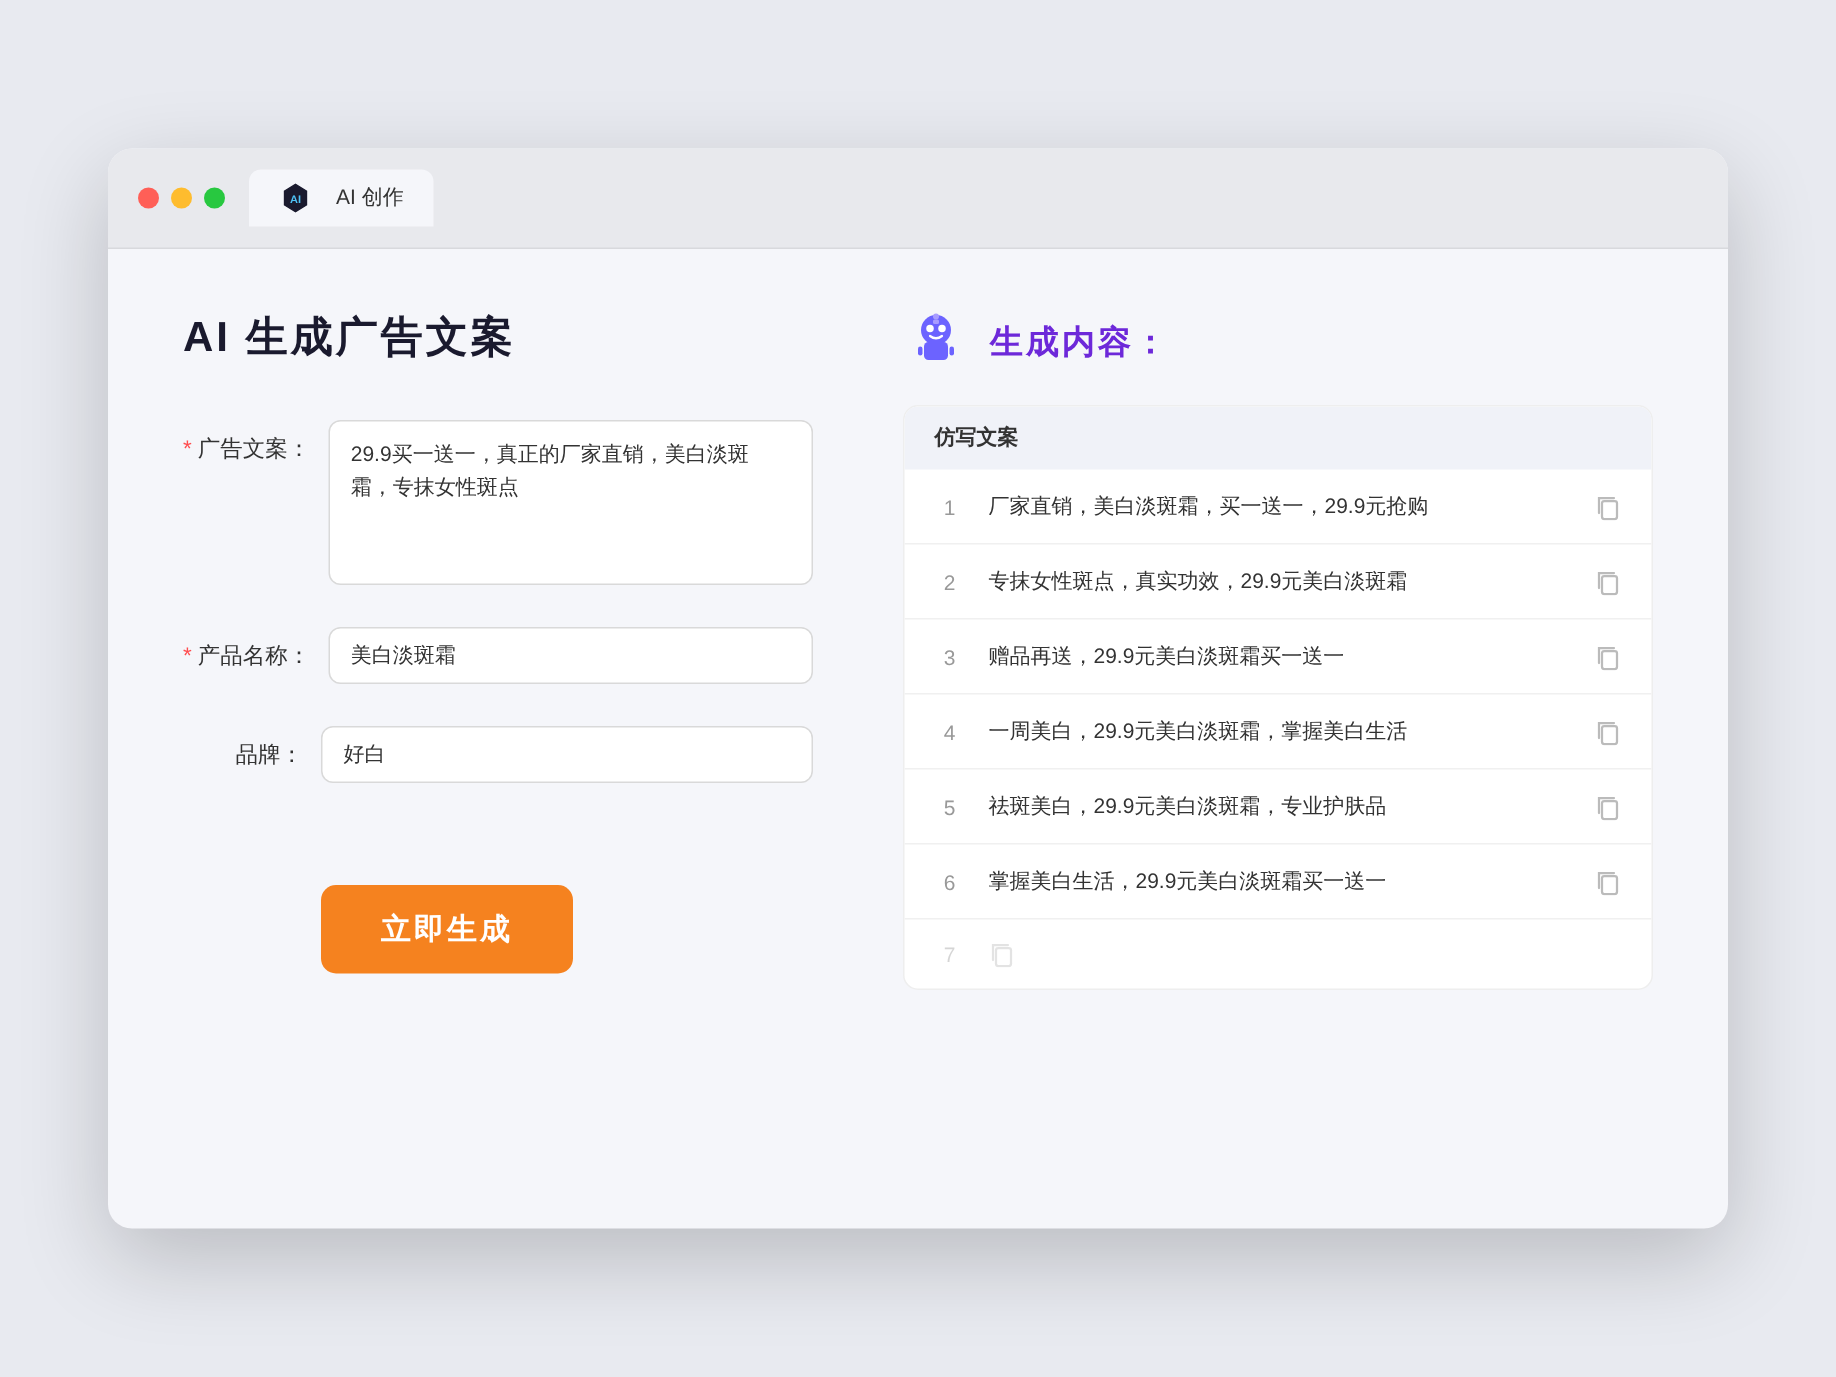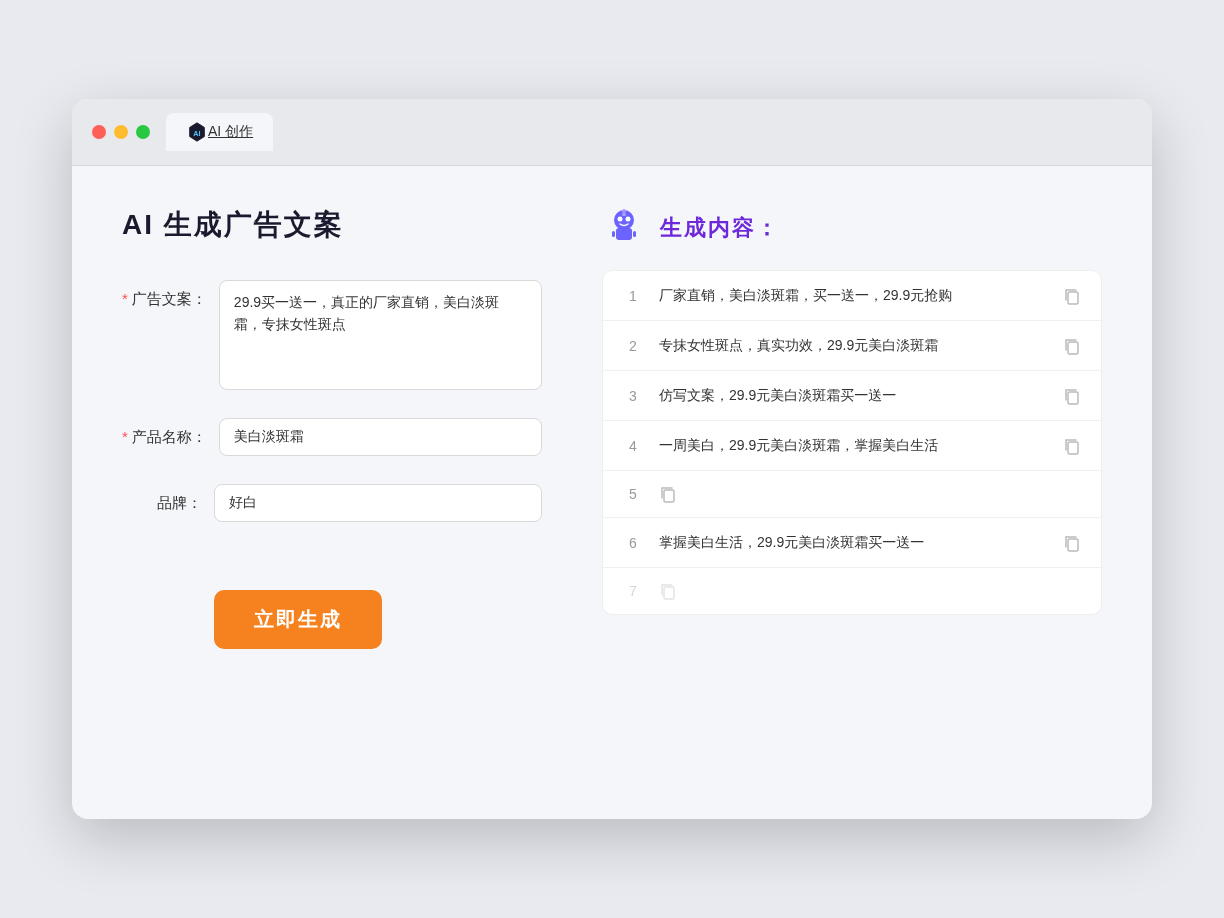--- a/index.html
+++ b/index.html
@@ -45,24 +45,23 @@
     .tl-red { background: #ff5f57; }
     .tl-yellow { background: #febc2e; }
     .tl-green { background: #28c840; }
 
     .tab {
       background: #f5f6fa;
       border-radius: 8px 8px 0 0;
       padding: 8px 20px;
       display: flex;
       align-items: center;
-      gap: 0;
-      font-size: 14px;
-      color: #333;
-      text-decoration: underline;
+      gap: 16px;
+      font-size: 14px;
+      color: #333;
     }
 
     .tab-icon {
       width: 22px;
       height: 22px;
     }
 
     .browser-content {
       padding: 40px 50px;
       display: flex;
@@ -274,20 +273,21 @@
           <rect x="20" y="7" width="4" height="3" rx="1" fill="#a89cff"></rect>
           <circle cx="22" cy="5" r="2" fill="#a89cff"></circle>
           <rect x="10" y="25" width="3" height="6" rx="1.5" fill="#6c63ff"></rect>
           <rect x="31" y="25" width="3" height="6" rx="1.5" fill="#6c63ff"></rect>
           <path d="M18 18 Q22 21 26 18" stroke="white" stroke-width="1.5" fill="none" stroke-linecap="round"></path>
         </svg>
         <span class="results-title">生成内容：</span>
       </div>
 
       <div class="results-table">
+        <div class="table-header">仿写文案</div>
 
         <div class="table-row">
           <span class="row-num">1</span>
           <span class="row-text">厂家直销，美白淡斑霜，买一送一，29.9元抢购</span>
           <svg class="copy-icon" viewBox="0 0 18 18" fill="none">
             <rect x="5" y="5" width="10" height="12" rx="1.5" stroke="currentColor" stroke-width="1.5"></rect>
             <path d="M3 13V3h10" stroke="currentColor" stroke-width="1.5" stroke-linecap="round"></path>
           </svg>
         </div>
 
@@ -295,38 +295,39 @@
           <span class="row-num">2</span>
           <span class="row-text">专抹女性斑点，真实功效，29.9元美白淡斑霜</span>
           <svg class="copy-icon" viewBox="0 0 18 18" fill="none">
             <rect x="5" y="5" width="10" height="12" rx="1.5" stroke="currentColor" stroke-width="1.5"></rect>
             <path d="M3 13V3h10" stroke="currentColor" stroke-width="1.5" stroke-linecap="round"></path>
           </svg>
         </div>
 
         <div class="table-row">
           <span class="row-num">3</span>
-          <span class="row-text">仿写文案，29.9元美白淡斑霜买一送一</span>
+          <span class="row-text">赠品再送，29.9元美白淡斑霜买一送一</span>
           <svg class="copy-icon" viewBox="0 0 18 18" fill="none">
             <rect x="5" y="5" width="10" height="12" rx="1.5" stroke="currentColor" stroke-width="1.5"></rect>
             <path d="M3 13V3h10" stroke="currentColor" stroke-width="1.5" stroke-linecap="round"></path>
           </svg>
         </div>
 
         <div class="table-row">
           <span class="row-num">4</span>
           <span class="row-text">一周美白，29.9元美白淡斑霜，掌握美白生活</span>
           <svg class="copy-icon" viewBox="0 0 18 18" fill="none">
             <rect x="5" y="5" width="10" height="12" rx="1.5" stroke="currentColor" stroke-width="1.5"></rect>
             <path d="M3 13V3h10" stroke="currentColor" stroke-width="1.5" stroke-linecap="round"></path>
           </svg>
         </div>
 
         <div class="table-row">
           <span class="row-num">5</span>
+          <span class="row-text">祛斑美白，29.9元美白淡斑霜，专业护肤品</span>
           <svg class="copy-icon" viewBox="0 0 18 18" fill="none">
             <rect x="5" y="5" width="10" height="12" rx="1.5" stroke="currentColor" stroke-width="1.5"></rect>
             <path d="M3 13V3h10" stroke="currentColor" stroke-width="1.5" stroke-linecap="round"></path>
           </svg>
         </div>
 
         <div class="table-row">
           <span class="row-num">6</span>
           <span class="row-text">掌握美白生活，29.9元美白淡斑霜买一送一</span>
           <svg class="copy-icon" viewBox="0 0 18 18" fill="none">

